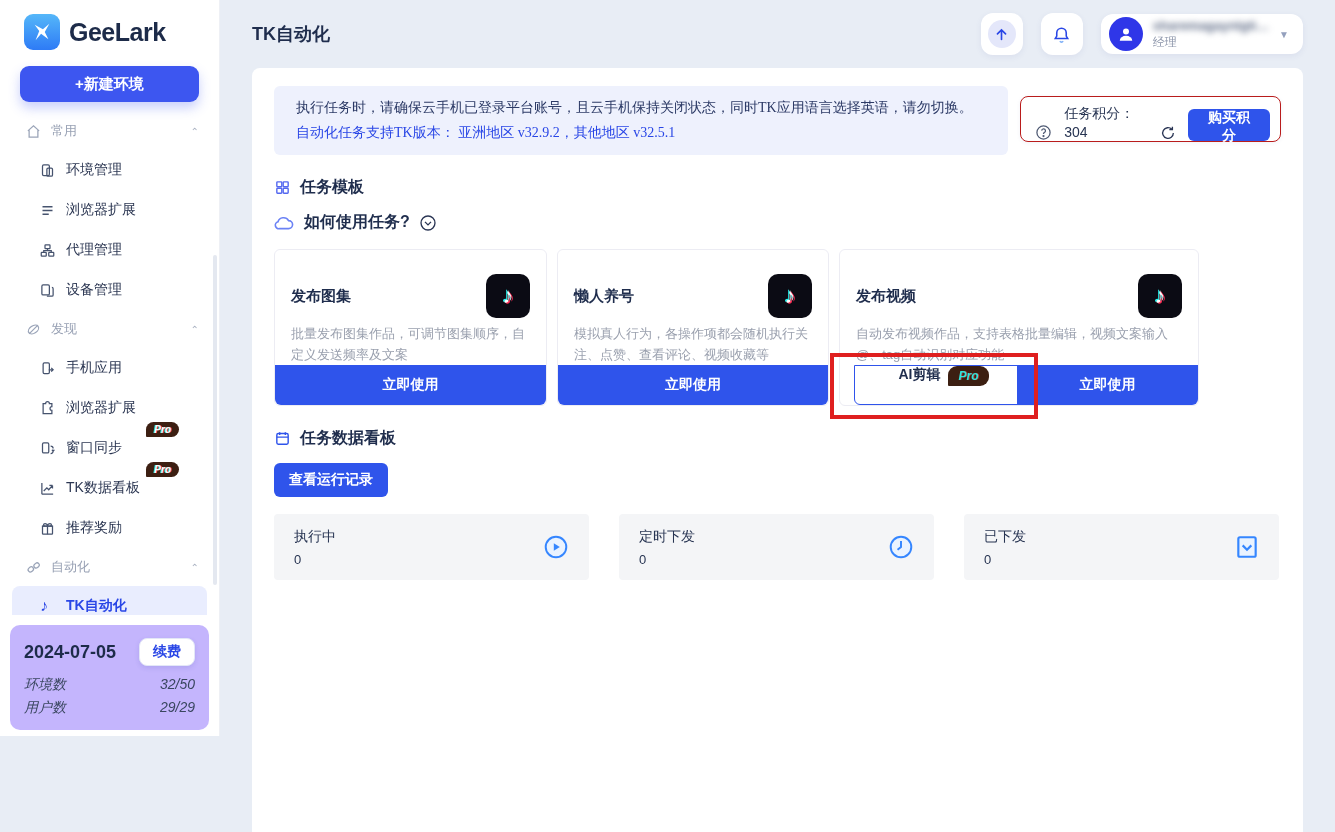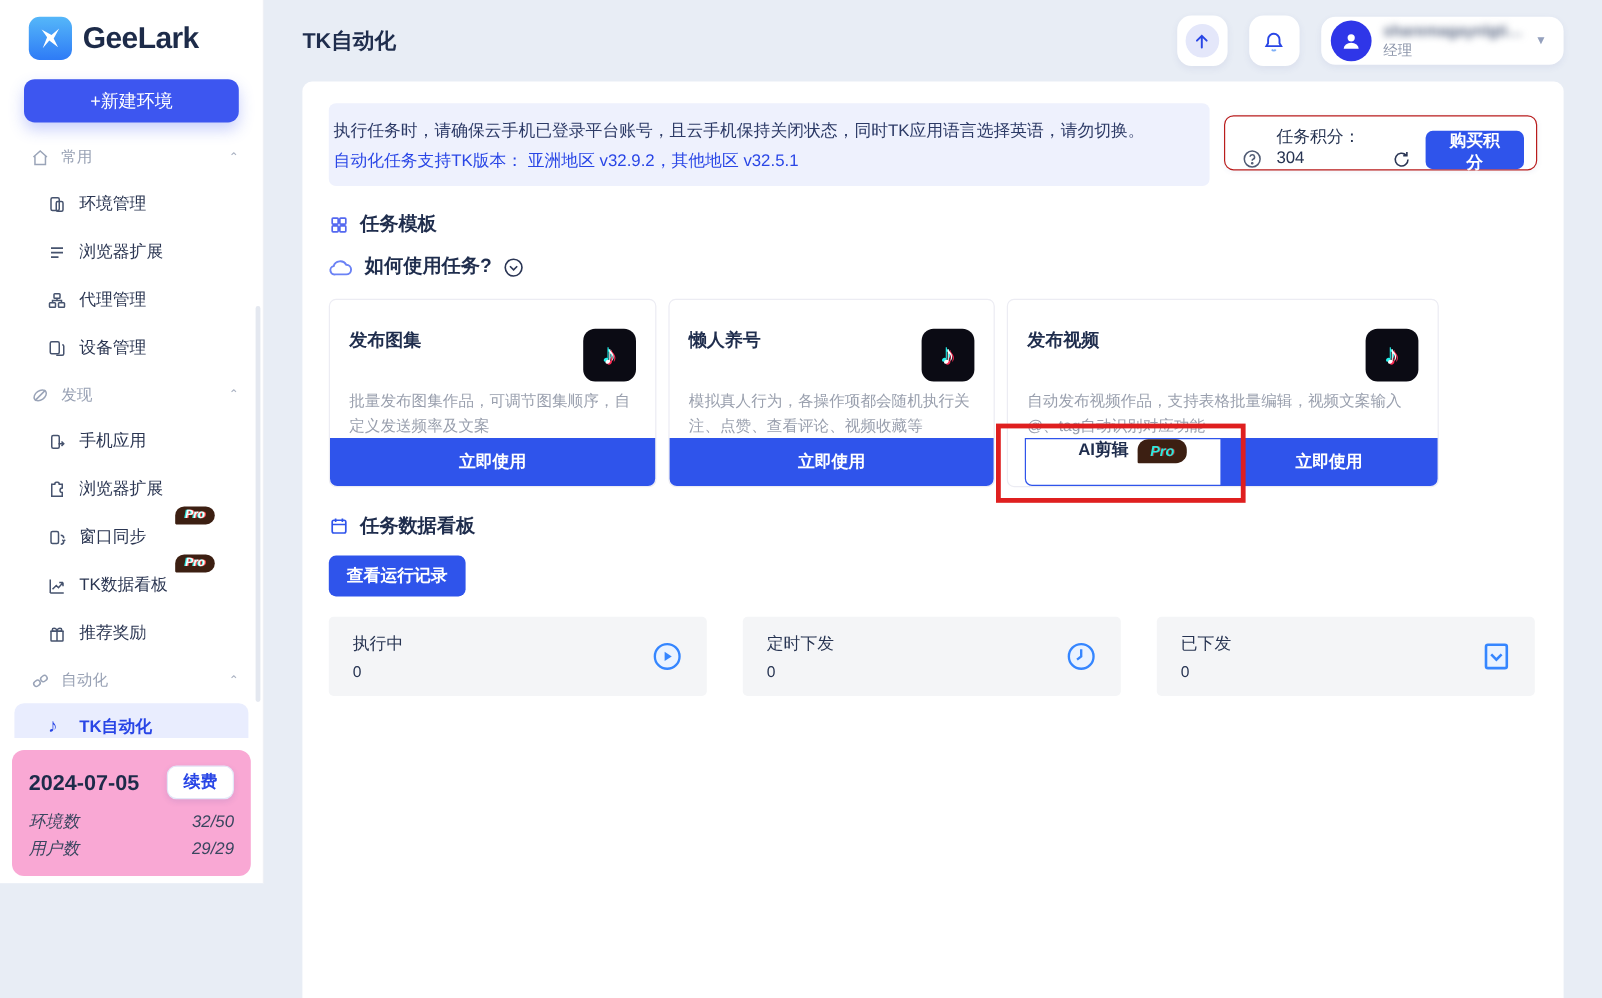--- a/index.html
+++ b/index.html
@@ -9,37 +9,37 @@
     display:flex; background:#e8edf5; color:#1f2d4d;
   }
   
   .sidebar{ width:220px; min-width:220px; background:#fff; height:736px;
     display:flex; flex-direction:column; position:relative; border-right:1px solid #eef0f5;}
   .logo-row{ display:flex; align-items:center; gap:9px; padding:14px 0 6px 24px;}
   .logo-mark{ width:36px; height:36px; border-radius:9px;
     background:linear-gradient(180deg,#55b7f9,#2e7bf6); display:flex; align-items:center; justify-content:center;}
   .logo-text{ font-size:25px; font-weight:800; color:#1d2b49; letter-spacing:-0.5px;}
   .new-env-btn{ margin:10px 20px 6px; height:36px; border:none; border-radius:9px;
-    background:#3d56f0; color:#fff; font-size:15px; font-weight:400; cursor:pointer;
+    background:#3d56f0; color:#fff; font-size:15px; font-weight:700; cursor:pointer;
     box-shadow:0 6px 12px rgba(61,86,240,.28); font-family:inherit;}
   .nav{ flex:1; overflow:hidden; padding-top:4px;}
   .nav-section{ display:flex; align-items:center; height:38px; padding:0 20px 0 26px; color:#98a1b4; font-size:13px;}
   .nav-section .sec-icon{ width:16px; margin-right:9px; display:flex; color:#9aa4b8;}
   .nav-section .sec-caret{ margin-left:auto; font-size:10px; color:#aab2c2;}
   .nav-item{ display:flex; align-items:center; height:40px; margin:0 12px; padding:0 10px 0 28px;
     font-size:14px; color:#2b3652; border-radius:8px; cursor:pointer; position:relative;}
   .nav-item .item-icon{ width:17px; margin-right:9px; display:flex; color:#46536e;}
   .nav-item.active{ background:#e9edfe; color:#2946e6; font-weight:700;}
   .nav-item.active .item-icon{ color:#2946e6;}
   .pro-badge{ background:#3c1f12; color:#effffe; font-size:10px; font-weight:800; font-style:italic;
     padding:2px 8px; border-radius:8px 8px 8px 1px; text-shadow:1px 0 0 #ff4b4b, -1px 0 0 #28e5e0;
     position:absolute; right:28px; top:-6px;}
   .pro-badge.inline{ position:static; border-radius:9px 9px 9px 1px; font-size:12px; padding:3px 10px;
     color:#2ee8de; text-shadow:1px 0 0 #a33; }
-  .side-footer{ margin:10px 10px 6px; background:#f9a8d4; border-radius:10px; padding:13px 14px;}
+  .side-footer{ margin:10px 10px 6px; background:#c4b5fd; border-radius:10px; padding:13px 14px;}
   .side-footer .date-row{ display:flex; align-items:center; justify-content:space-between; margin-bottom:10px;}
   .side-footer .date{ font-size:18px; font-weight:800; color:#1d2b49;}
   .renew-btn{ background:#fff; border:1px solid #e3e7f7; border-radius:8px; color:#2946e6;
     font-size:14px; font-weight:700; padding:4px 13px; cursor:pointer; box-shadow:0 2px 5px rgba(40,60,150,.12); font-family:Liberation Sans, sans-serif;}
   .stat-row{ display:flex; justify-content:space-between; font-size:14px; color:#39465f; margin-top:5px;font-style:italic;}
   .side-scrollthumb{ position:absolute; right:2px; top:255px; width:4px; height:330px; background:#e4e8f0; border-radius:2px;}
   
   .main{ flex:1; display:flex; flex-direction:column; height:832px;}
   .top-header{ height:68px; display:flex; align-items:center; padding:0 32px;}
   .page-title{ font-size:18px; font-weight:800; color:#1f2d4d;}
@@ -49,35 +49,35 @@
   .up-circle{ width:28px; height:28px; border-radius:50%; background:#e4e7fa; display:flex; align-items:center; justify-content:center;}
   .user-chip{ background:#fff; border-radius:12px; height:40px; display:flex; align-items:center; gap:10px;
     padding:0 14px 0 8px; cursor:pointer; box-shadow:0 2px 6px rgba(60,80,150,.08); min-width:196px;}
   .avatar{ width:34px; height:34px; border-radius:50%; background:#2f36e8; display:flex; align-items:center; justify-content:center;}
   .user-meta{ display:flex; flex-direction:column; line-height:1.25;}
   .user-name{ font-size:13px; font-weight:700; color:#5d6a85; filter:blur(3px); user-select:none;}
   .user-role{ font-size:12px; color:#8b94a9;}
   .chip-caret{ margin-left:auto; color:#94a0bd; font-size:10px;}
   .content-card{ flex:1; margin:0 32px; background:#fff; border-radius:8px 8px 0 0; padding:18px 22px; overflow:hidden;}
   .top-row{ display:flex; align-items:flex-start; justify-content:space-between; gap:12px;}
-  .notice-box{ width:780px; background:#eef1fd; border-radius:6px; padding:10px 4px;
-    font-size:14px; line-height:1.75; color:#2c3a66;}
+  .notice-box{ width:780px; background:#eef1fd; border-radius:6px; padding:10px 22px;
+    font-size:14px; line-height:1.75; color:#2c3a66;font-family:Liberation Serif, serif;}
   .notice-line2{ color:#2946e6;}
   .points-panel{ margin-top:10px; background:#fff; border:1px solid #b91c1c; border-radius:8px; height:46px;
     display:flex; align-items:flex-end; gap:12px; padding:0 10px 0 14px; box-shadow:0 1px 4px rgba(70,90,160,.07);}
   .points-label{ font-size:14px; color:#273452;}
   .points-value{ font-size:14px; color:#273452;}
   .buy-btn{ background:#2f54eb; color:#fff; border:none; border-radius:6px; height:32px; padding:0 16px;
     font-size:14px; font-weight:700; cursor:pointer; font-family:inherit;}
   .section-title-row{ display:flex; align-items:center; gap:9px; margin-top:22px;}
   .section-title{ font-size:16px; font-weight:800; color:#1f2d4d;}
   .cards-row{ position:relative; display:flex; gap:10px; margin-top:16px;}
   .tpl-card{ background:#fff; border:1px solid #ececf3; border-radius:6px; height:157px; position:relative;}
   .tpl-card.w1{ width:273px;} .tpl-card.w2{ width:272px;} .tpl-card.w3{ width:360px;}
-  .tpl-head{ display:flex; justify-content:space-between; padding:24px 16px 0;}
+  .tpl-head{ display:flex; align-items:center; justify-content:space-between; padding:24px 16px 0;}
   .tpl-title{ font-size:15px; font-weight:700; color:#1f2d4d;}
   .tiktok-badge{ width:44px; height:44px; background:#0b0b14; border-radius:10px; display:flex; align-items:center; justify-content:center;}
   .tiktok-note{ color:#fff; font-size:22px; text-shadow:-1.5px -1px 0 #25f4ee, 1.5px 1px 0 #fe2c55;}
   .tpl-desc{ padding:6px 16px 0; font-size:13px; line-height:1.6; color:#9aa0ae; height:52px; overflow:hidden;}
   .tpl-btn{ position:absolute; bottom:0; left:0; right:0; height:40px; background:#2f54eb; color:#fff;
     border:none; border-radius:0 0 6px 6px; font-size:14px; font-weight:700; cursor:pointer; font-family:inherit;}
   .tpl-btn-half-right{ left:auto; width:181px; border-radius:0 0 6px 0;}
   .ai-btn{ position:absolute; bottom:0; left:14px; width:179px; height:40px; background:#fff; color:#1f2d4d;
     border:1px solid #2f54eb; border-radius:0 0 0 6px; font-size:14px; font-weight:600; cursor:pointer;
     display:flex; align-items:flex-start; justify-content:center; gap:8px; font-family:inherit;}

